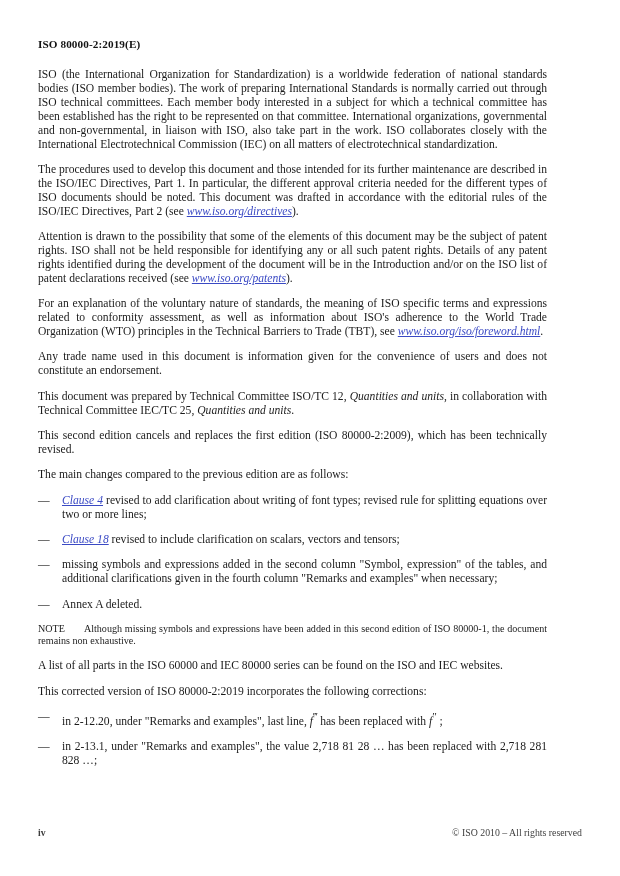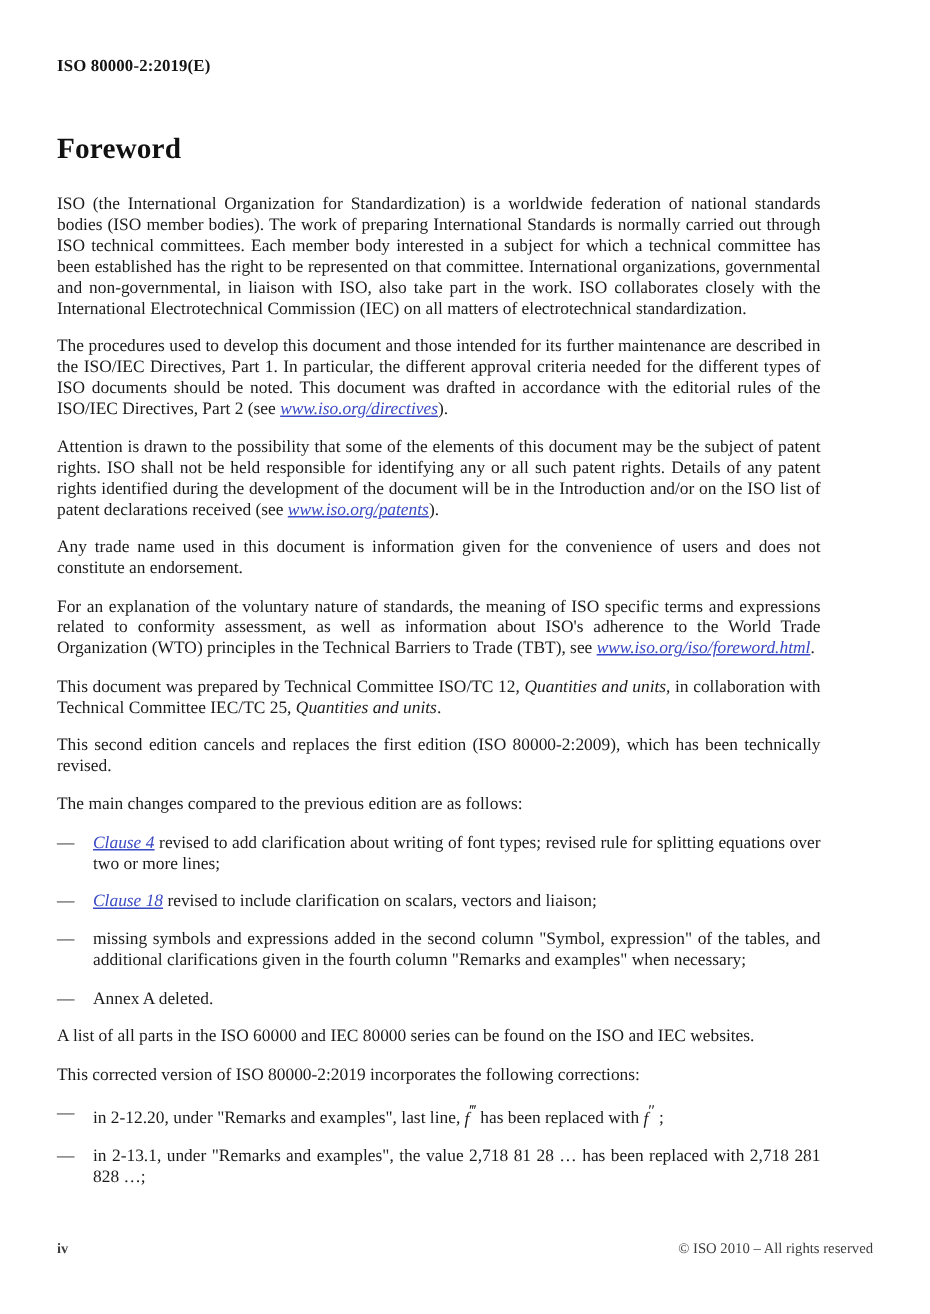--- a/index.html
+++ b/index.html
@@ -107,55 +107,55 @@
   .prime { font-style: italic; }
   sup.pr { font-style: normal; font-size: 0.95em; letter-spacing: -0.3px; }
 </style>
 </head>
 <body>
 
 <div class="page">
 
   <div class="doc-header">ISO 80000-2:2019(E)</div>
 
-  <h1 class="foreword-title">Foreword</h1>
 
   <div class="body-col">
 
     <p class="para">ISO (the International Organization for Standardization) is a worldwide federation of national standards bodies (ISO member bodies). The work of preparing International Standards is normally carried out through ISO technical committees. Each member body interested in a subject for which a technical committee has been established has the right to be represented on that committee. International organizations, governmental and non-governmental, in liaison with ISO, also take part in the work. ISO collaborates closely with the International Electrotechnical Commission (IEC) on all matters of electrotechnical standardization.</p>
 
     <p class="para"><span>The procedures used to develop this document and those intended for its further maintenance are described in the ISO/IEC Directives, Part 1. In particular, the different approval criteria needed for the different types of ISO documents should be noted. This document was drafted in accordance with the editorial rules of the ISO/IEC Directives, Part 2 (see </span><a class="link" href="#">www.iso.org/directives</a><span>).</span></p>
 
     <p class="para"><span>Attention is drawn to the possibility that some of the elements of this document may be the subject of patent rights. ISO shall not be held responsible for identifying any or all such patent rights. Details of any patent rights identified during the development of the document will be in the Introduction and/or on the ISO list of patent declarations received (see </span><a class="link" href="#">www.iso.org/patents</a><span>).</span></p>
 
+    <p class="para"><span>For an explanation of the voluntary nature of standards, the meaning of ISO specific terms and expressions related to conformity assessment, as well as information about ISO's adherence to the World Trade Organization (WTO) principles in the Technical Barriers to Trade (TBT), see </span><a class="link" href="#">www.iso.org/iso/foreword.html</a><span>.</span></p>
+
     <p class="para">Any trade name used in this document is information given for the convenience of users and does not constitute an endorsement.</p>
-
-    <p class="para"><span>For an explanation of the voluntary nature of standards, the meaning of ISO specific terms and expressions related to conformity assessment, as well as information about ISO's adherence to the World Trade Organization (WTO) principles in the Technical Barriers to Trade (TBT), see </span><a class="link" href="#">www.iso.org/iso/foreword.html</a><span>.</span></p>
 
     <p class="para"><span>This document was prepared by Technical Committee ISO/TC 12, </span><span class="it">Quantities and units</span><span>, in collaboration with Technical Committee IEC/TC 25, </span><span class="it">Quantities and units</span><span>.</span></p>
 
     <p class="para">This second edition cancels and replaces the first edition (ISO 80000-2:2009), which has been technically revised.</p>
 
     <p class="para">The main changes compared to the previous edition are as follows:</p>
 
     <ul class="dash-list">
       <li>
         <span class="dash">—</span><a class="link" href="#">Clause 4</a><span> revised to add clarification about writing of font types; revised rule for splitting equations over two or more lines;</span>
       </li>
       <li>
-        <span class="dash">—</span><a class="link" href="#">Clause 18</a><span> revised to include clarification on scalars, vectors and liaison;</span>
+        <span class="dash">—</span><a class="link" href="#">Clause 18</a><span> revised to include clarification on scalars, vectors and tensors;</span>
       </li>
       <li>
         <span class="dash">—</span><span>missing symbols and expressions added in the second column "Symbol, expression" of the tables, and additional clarifications given in the fourth column "Remarks and examples" when necessary;</span>
       </li>
       <li>
         <span class="dash">—</span><span>Annex A deleted.</span>
       </li>
     </ul>
 
+    <p class="note"><span class="note-label">NOTE</span><span>Although missing symbols and expressions have been added in this second edition of ISO 80000-1, the document remains non exhaustive.</span></p>
 
     <p class="para">A list of all parts in the ISO 60000 and IEC 80000 series can be found on the ISO and IEC websites.</p>
 
 
     <p class="para">This corrected version of ISO 80000-2:2019 incorporates the following corrections:</p>
 
     <ul class="dash-list">
       <li>
         <span class="dash">—</span><span>in 2-12.20, under "Remarks and examples", last line, </span><span class="prime"><span>f</span><sup class="pr">‴</sup></span><span> has been replaced with </span><span class="prime"><span>f</span><sup class="pr">″</sup></span><span> ;</span>
       </li>

